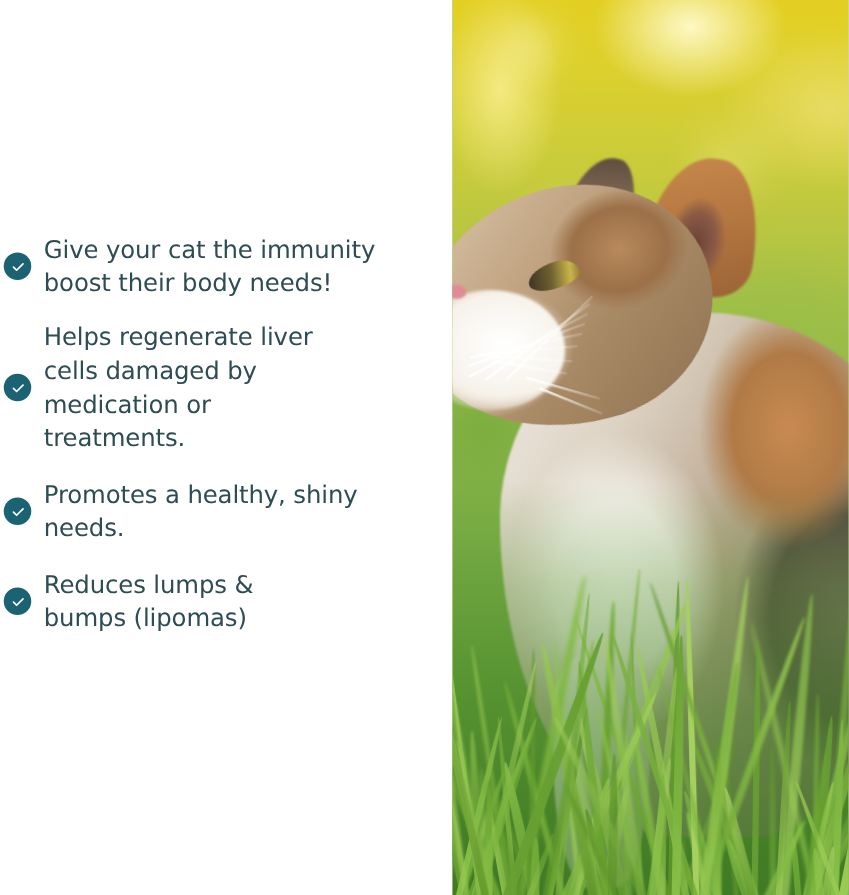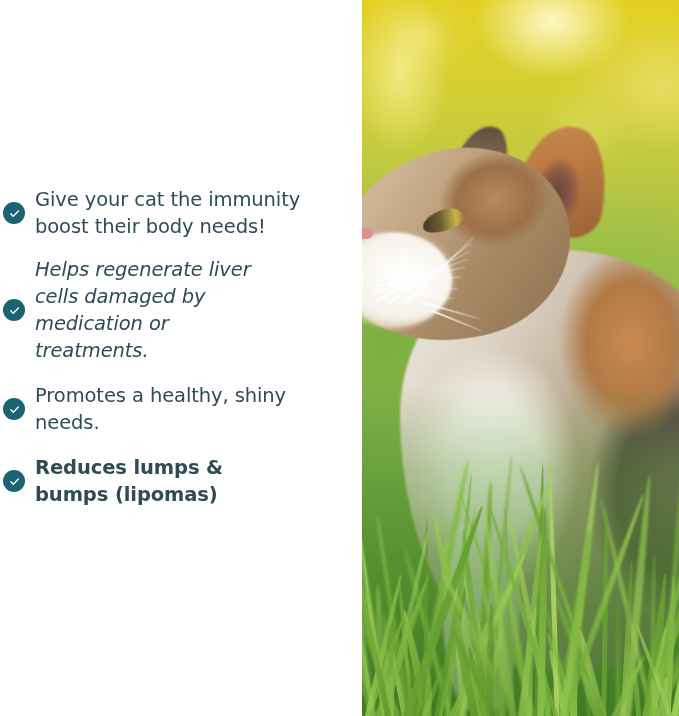--- a/index.html
+++ b/index.html
@@ -283,39 +283,39 @@
       </div>
 
 
 
       <div class="benefit" style="margin-bottom:18px;">
         <span class="check-icon">
           <svg viewBox="0 0 14 14" aria-hidden="true">
               <path d="M3 7.2 L5.7 9.9 L11.2 4.4" fill="none" stroke="#ffffff" stroke-width="1.5" stroke-linecap="round" stroke-linejoin="round"></path>
             </svg>
         </span>
-        <span class="benefit-text" style="padding-right:80px;font-style:italic;">Helps regenerate liver cells damaged by medication or treatments.</span>
+        <span class="benefit-text" style="padding-right:80px;">Helps regenerate liver cells damaged by medication or treatments.</span>
       </div>
 
       <div class="benefit" style="margin-bottom:18px;">
         <span class="check-icon">
           <svg viewBox="0 0 14 14" aria-hidden="true">
               <path d="M3 7.2 L5.7 9.9 L11.2 4.4" fill="none" stroke="#ffffff" stroke-width="1.5" stroke-linecap="round" stroke-linejoin="round"></path>
             </svg>
         </span>
         <span class="benefit-text">Promotes a healthy, shiny needs.</span>
       </div>
 
       <div class="benefit">
         <span class="check-icon">
           <svg viewBox="0 0 14 14" aria-hidden="true">
               <path d="M3 7.2 L5.7 9.9 L11.2 4.4" fill="none" stroke="#ffffff" stroke-width="1.5" stroke-linecap="round" stroke-linejoin="round"></path>
             </svg>
         </span>
-        <span class="benefit-text" style="padding-right:112px;font-weight:bold;">Reduces lumps &amp; bumps (lipomas)</span>
+        <span class="benefit-text" style="padding-right:112px;">Reduces lumps &amp; bumps (lipomas)</span>
       </div>
 
     </div>
   </div>
 
   <div class="photo">
     <div class="photo-scene">
       <div class="bg-grass"></div>
       <div class="bg-blur"></div>
 

